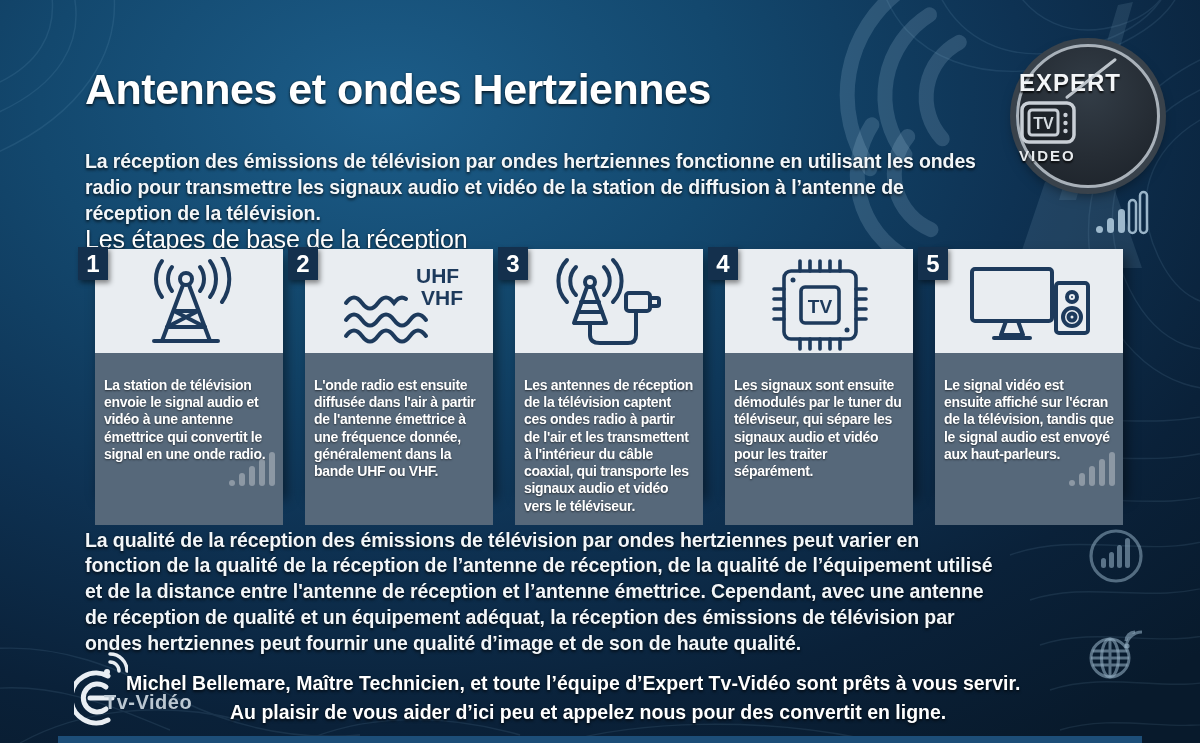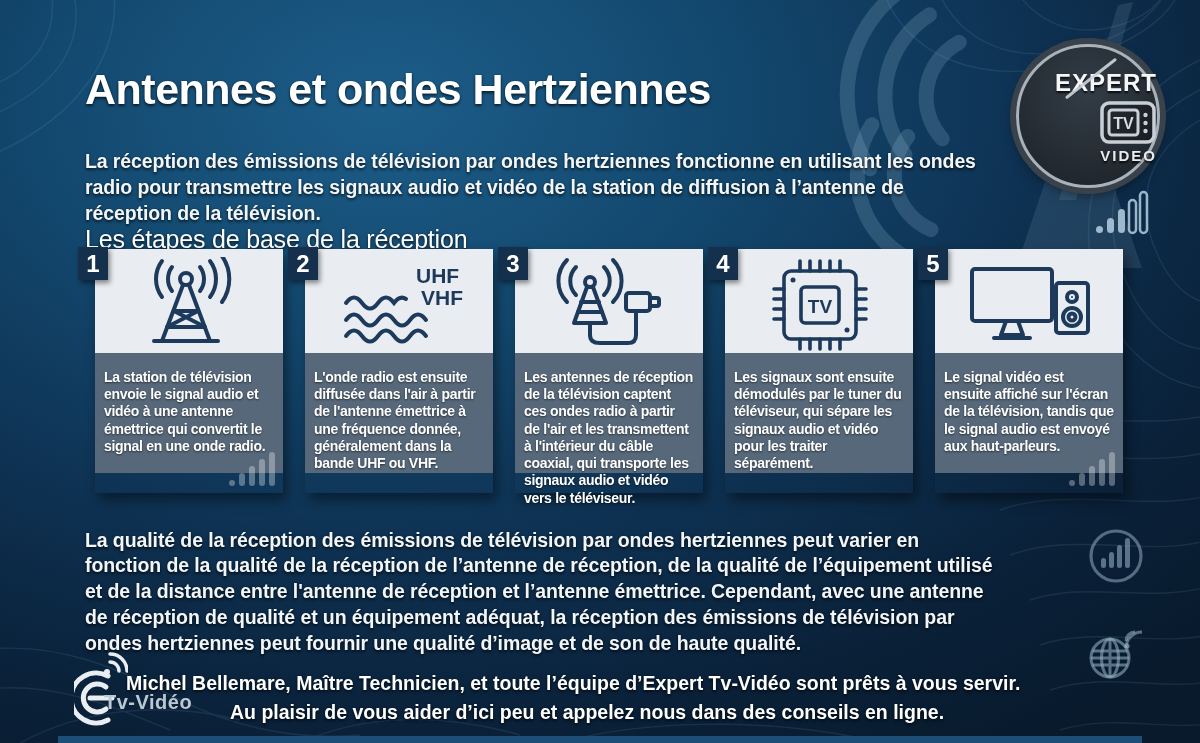--- a/index.html
+++ b/index.html
@@ -21,41 +21,41 @@
   .section-heading{
     position:absolute;left:85px;top:204px;color:#ffffff;
     font-size:25px;font-weight:400;letter-spacing:-0.2px;
   }
   
   .logo-badge{
     position:absolute;left:1016px;top:44px;width:138px;height:138px;border-radius:50%;
     background:radial-gradient(circle at 50% 32%, #333d47 0%, #262d35 55%, #1b2128 100%);
     border:3px solid #a9b1b9;
     box-shadow:0 0 0 6px #39424b, 0 6px 14px rgba(0,0,0,.55);
-    display:flex;flex-direction:column;align-items:flex-end;justify-content:center;gap:2px;
+    display:flex;flex-direction:column;align-items:flex-start;justify-content:center;gap:2px;
   }
   .logo-top{color:#f4f6f8;font-size:24px;font-weight:800;letter-spacing:1px;
     text-shadow:0 2px 2px rgba(0,0,0,.8);}
   .logo-bottom{color:#e8ecef;font-size:15px;font-weight:800;letter-spacing:2px;
     text-shadow:0 2px 2px rgba(0,0,0,.8);}
   .logo-rod{position:absolute;left:40px;top:30px;width:64px;height:3px;background:#cdd4da;
     transform:rotate(-38deg);border-radius:2px;opacity:.9;}
   
   .cards-row{position:absolute;left:95px;top:249px;display:flex;gap:22px;}
   .step-card{position:relative;width:188px;height:244px;box-shadow:4px 7px 12px rgba(0,0,0,.45);}
   .step-num{
     position:absolute;left:-17px;top:-2px;width:30px;height:33px;
     background:#14304d;color:#ffffff;font-size:24px;font-weight:700;
     display:flex;align-items:center;justify-content:center;
     box-shadow:2px 3px 5px rgba(0,0,0,.45);z-index:2;
   }
   .card-icon{height:104px;background:#e9edf1;display:flex;align-items:flex-end;justify-content:center;}
   .card-body{
-    position:relative;height:120px;background:#56687a;box-sizing:border-box;
-    padding:16px 9px;color:#ffffff;font-size:14px;font-weight:700;
+    position:relative;height:172px;background:#56687a;box-sizing:border-box;
+    padding:24px 9px;color:#ffffff;font-size:14px;font-weight:700;
     line-height:1.23;letter-spacing:-0.3px;
     text-shadow:0 1px 2px rgba(0,0,0,.55);
   }
   .card-bars{position:absolute;right:8px;bottom:7px;display:flex;align-items:flex-end;gap:4px;}
   .card-bars i{display:block;width:6px;border-radius:3px;background:rgba(255,255,255,.32);}
   
   .conclusion{
     position:absolute;left:85px;top:508px;width:915px;color:#f2f6f9;
     font-size:19.5px;font-weight:700;line-height:1.33;letter-spacing:-0.1px;
   }
@@ -271,16 +271,16 @@
       <path d="M 16,48 L 38,48"></path>
     </g>
     <g fill="none" stroke="#e9eef3" stroke-width="3.5" stroke-linecap="round">
       <path d="M 36,12 A 9,9 0 0 1 45,21"></path>
       <path d="M 36,4 A 17,17 0 0 1 53,21"></path>
     </g>
     <circle cx="33" cy="22" r="3" fill="#e9eef3"></circle>
   </svg>
   <span class="footer-brand">Tv-Vidéo</span>
   <p class="footer-line1 shadowed" style="margin:4px;">Michel Bellemare, Maître Technicien, et toute l’équipe d’Expert Tv-Vidéo sont prêts à vous servir.</p>
-  <p class="footer-line2 shadowed" style="margin:0;">Au plaisir de vous aider d’ici peu et appelez nous dans des conseils en ligne.</p>
+  <p class="footer-line2 shadowed" style="margin:0;">Au plaisir de vous aider d’ici peu et appelez nous pour des convertit en ligne.</p>
 
   <div class="bottom-bar"></div>
 </div>
 
 </body></html>

